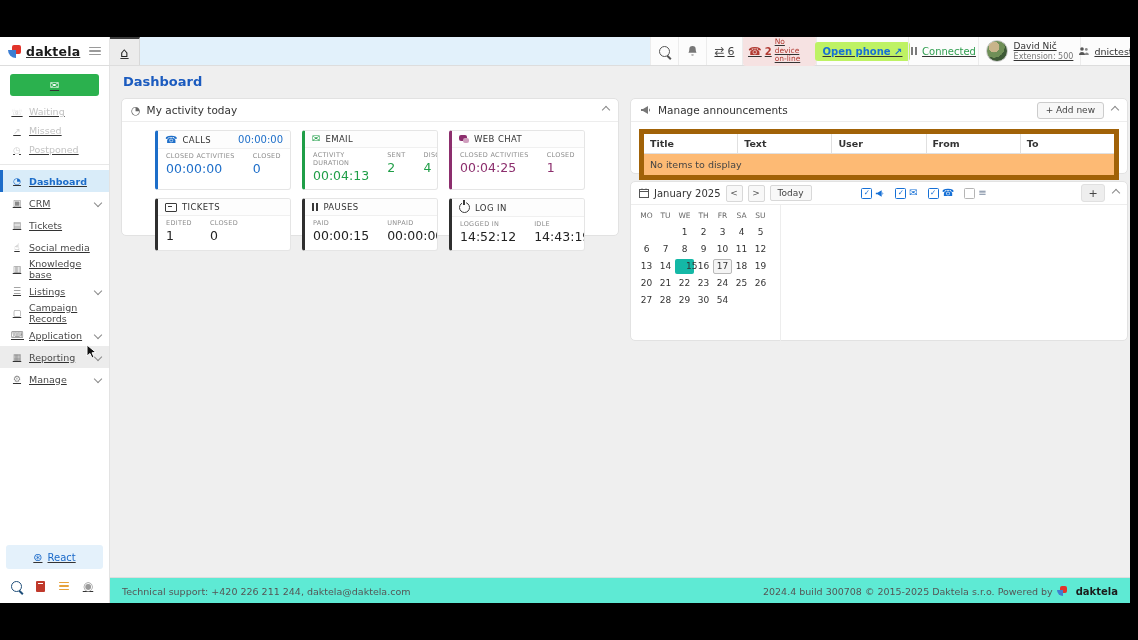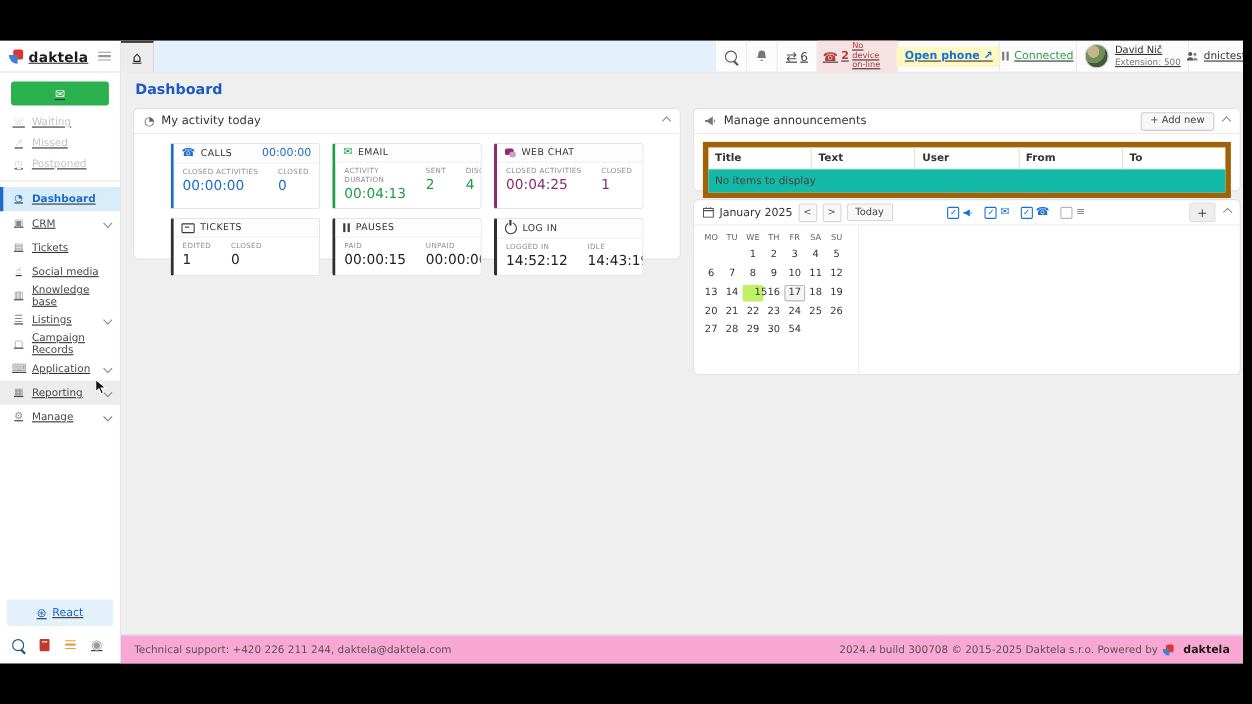--- a/index.html
+++ b/index.html
@@ -26,21 +26,21 @@
   .mag::after{content:"";position:absolute;left:8px;top:8px;width:5px;height:1.6px;background:#555;transform:rotate(45deg);transform-origin:0 0;}
   .bell svg{display:block;}
   .transfer{width:36px;gap:3px;font-size:11px;color:#444;}
   .transfer .glyph{font-size:12px;color:#555;}
   .device-badge{width:74px;}
   .device-badge .pill{display:flex;align-items:center;gap:3px;background:#f6e2e2;border-radius:3px;padding:2px 5px;color:#b13a32;}
   .device-badge .ph{font-size:11px;}
   .device-badge .cnt{font-size:10px;font-weight:bold;}
   .device-badge .lbl{font-size:7.5px;line-height:1.15;white-space:pre-line;text-align:left;}
   .open-phone{width:92px;}
-  .open-phone .btn{background:#fef9c3;border-radius:3px;padding:4px 8px;color:#1670d6;font-size:10px;font-weight:bold;cursor:pointer;white-space:nowrap;}
+  .open-phone .btn{background:#bef264;border-radius:3px;padding:4px 8px;color:#1670d6;font-size:10px;font-weight:bold;cursor:pointer;white-space:nowrap;}
   .connected{width:70px;gap:5px;}
   .pause-bars{display:inline-flex;gap:2px;}
   .pause-bars i{width:2px;height:8px;background:#7a7a7a;}
   .connected .txt{color:#2f9e4f;font-size:10px;}
   .userbox{width:102px;gap:6px;cursor:pointer;}
   .avatar{width:20px;height:20px;border-radius:50%;flex:none;
           background:radial-gradient(circle at 35% 30%,#c8b48a 0 28%,#6f8f57 29% 55%,#3e5a36 56% 100%);border:1px solid #cfcfcf;}
   .usercol{display:flex;flex-direction:column;line-height:1.15;}
   .uname{font-size:9px;color:#333;}
   .uext{font-size:8px;color:#777;}
@@ -115,53 +115,53 @@
   .s-value{font-size:12.5px;margin-top:1px;color:#222;}
   .v-blue{color:#1d6ec9;} .v-green{color:#1f9e47;} .v-plum{color:#8c2e6d;}
 
   
   .panel.announce{left:520px;top:32px;width:498px;height:76px;}
   .addnew{border:1px solid #ccc;background:#f7f7f7;border-radius:3px;font-size:9px;color:#444;padding:2.5px 8px;cursor:pointer;}
   .ann-table{margin:7px 8px 0;border:5px solid #a16207;font-size:9.5px;}
   .ann-hrow{display:flex;border-bottom:1px solid #e0e0e0;}
   .ann-hcell{flex:1;padding:4px 6px;font-weight:bold;color:#333;border-right:1px solid #e0e0e0;}
   .ann-hcell:last-child{border-right:none;}
-  .ann-empty{padding:5px 6px;color:#444;background:#14b8a6;}
+  .ann-empty{padding:5px 6px;color:#444;background:#fdba74;}
 
   
   .panel.calendar{left:520px;top:115px;width:498px;height:160px;}
   .cal-head{height:22px;display:flex;align-items:center;gap:5px;padding:0 8px;border-bottom:1px solid #ededed;}
   .cal-month{font-size:10px;color:#333;}
   .mini-btn{width:15px;height:15px;border:1px solid #d8d8d8;background:#f8f8f8;border-radius:2px;font-size:9px;color:#555;display:flex;align-items:center;justify-content:center;cursor:pointer;}
   .today-btn{border:1px solid #d8d8d8;background:#f8f8f8;border-radius:2px;font-size:9px;color:#444;padding:2px 7px;cursor:pointer;}
   .filters{margin:0 auto;display:flex;align-items:center;gap:10px;}
   .filter{display:flex;align-items:center;gap:3px;cursor:pointer;}
   .cbx{width:9px;height:9px;border:1.3px solid #1670d6;border-radius:1.5px;background:#fff;display:flex;align-items:center;justify-content:center;font-size:7.5px;color:#1670d6;line-height:1;}
   .cbx.off{border-color:#b5b5b5;color:transparent;}
   .f-ic{font-size:10px;color:#1670d6;line-height:1;}
   .f-ic.grey{color:#7a8aa0;}
   .plus-btn{width:22px;height:16px;background:#eee;border-radius:3px;border:1px solid #e0e0e0;display:flex;align-items:center;justify-content:center;font-size:11px;color:#444;cursor:pointer;}
   .cal-body{display:flex;height:136px;}
   .cal-left{width:150px;flex:none;padding:6px 4px 0 6px;border-right:1px solid #ededed;box-sizing:border-box;}
   .dow{display:grid;grid-template-columns:repeat(7,19px);}
   .dow span{font-size:7.5px;color:#666;text-align:center;}
   .cal-grid{display:grid;grid-template-columns:repeat(7,19px);row-gap:2px;margin-top:5px;}
   .cal-cell{height:15px;line-height:15px;text-align:center;font-size:9px;color:#333;border-radius:2px;cursor:pointer;}
-  .cal-cell.today{background:#bef264;padding-left:11px;}
+  .cal-cell.today{background:#14b8a6;padding-left:11px;}
   .cal-cell.selected{border:1px solid #b9b9b9;background:#f4f4f4;line-height:13px;box-sizing:border-box;}
   .events{flex:1;padding:6px 10px;font-size:9.5px;color:#333;}
   .ev-head b{font-weight:bold;}
   .ev-div{border-top:1px solid #ececec;margin:5px 0;}
   .ev-item{display:flex;align-items:center;gap:4px;}
   .tkt-red{width:9px;height:6px;background:#c0392b;border-radius:1px;position:relative;flex:none;}
   .tkt-red::after{content:"";position:absolute;left:2px;top:2px;width:5px;height:1.2px;background:#fff;}
   .ev-more{color:#888;}
 
   
-  .footer{position:absolute;left:0;right:0;bottom:0;height:27px;background:#f9a8d4;border-top:1px solid #ddd;
+  .footer{position:absolute;left:0;right:0;bottom:0;height:27px;background:#5eead4;border-top:1px solid #ddd;
           display:flex;align-items:center;justify-content:space-between;padding:0 12px;font-size:9.5px;color:#555;box-sizing:border-box;}
   .f-right{display:flex;align-items:center;gap:4px;}
   .f-brand{font-weight:bold;color:#1b1b1b;font-size:10px;}
   .logo-mark.mini{width:10px;height:10px;}
   .logo-mark.mini .red{width:7px;height:7px;}
   .logo-mark.mini .blue{width:6px;height:6px;}
 
   
   .cursor{position:absolute;left:86px;top:344px;z-index:50;pointer-events:none;}
 </style>

